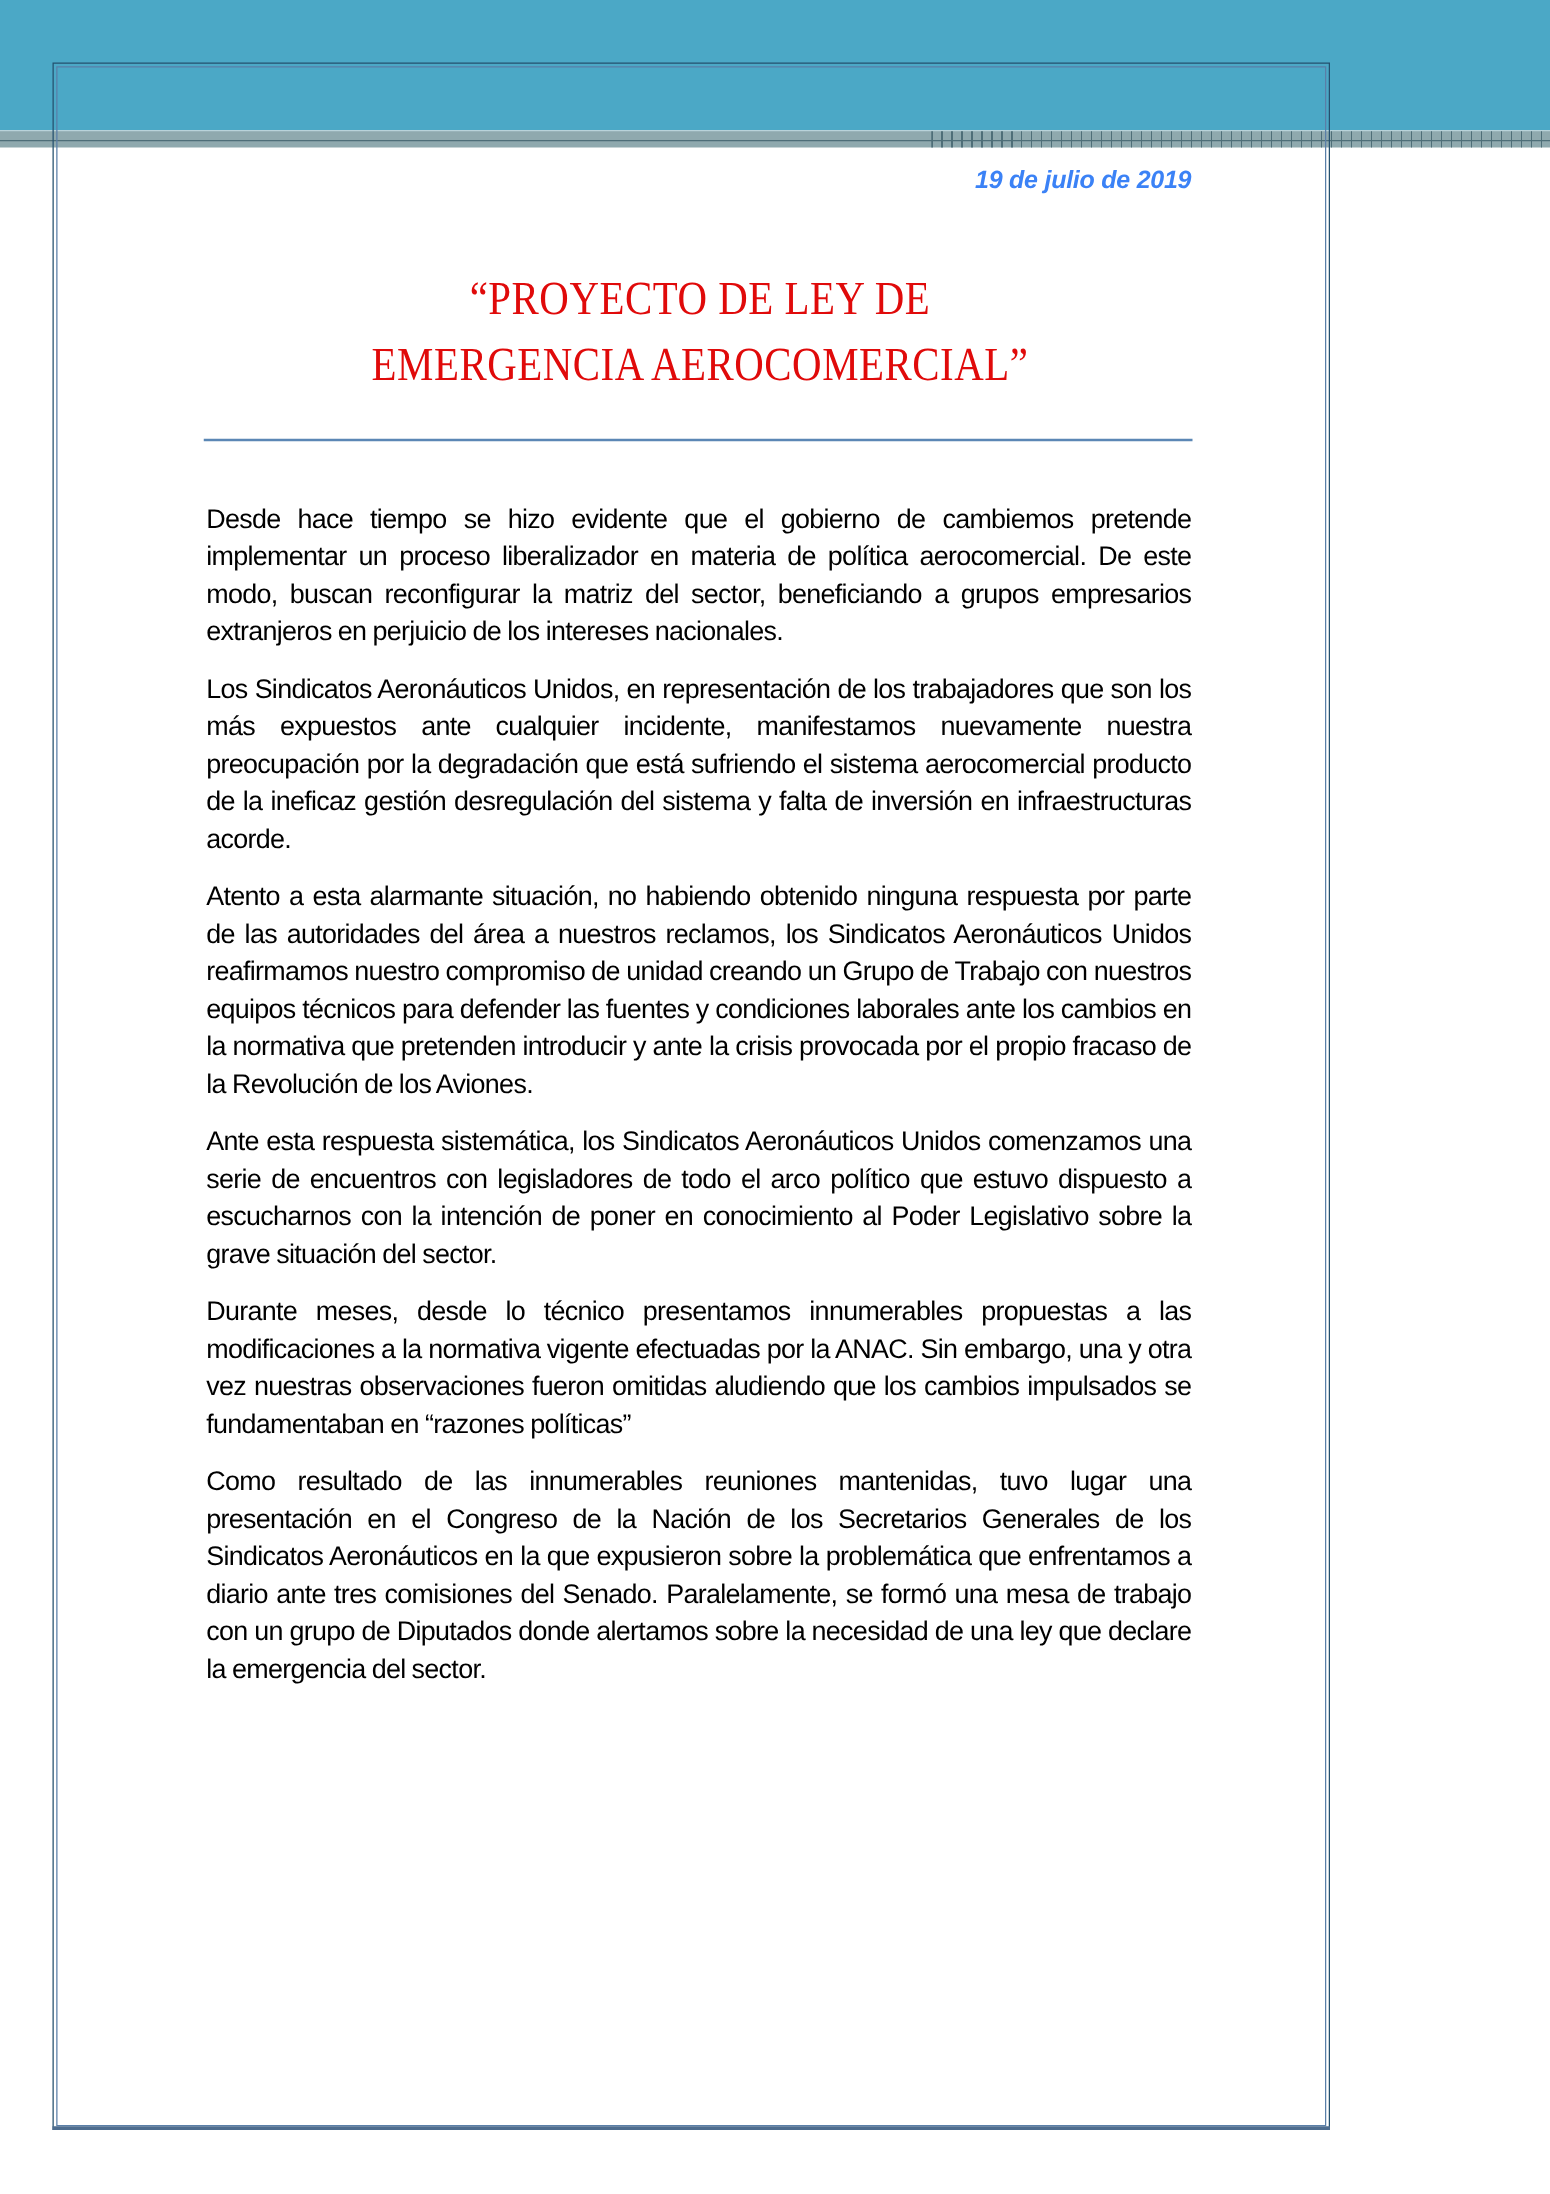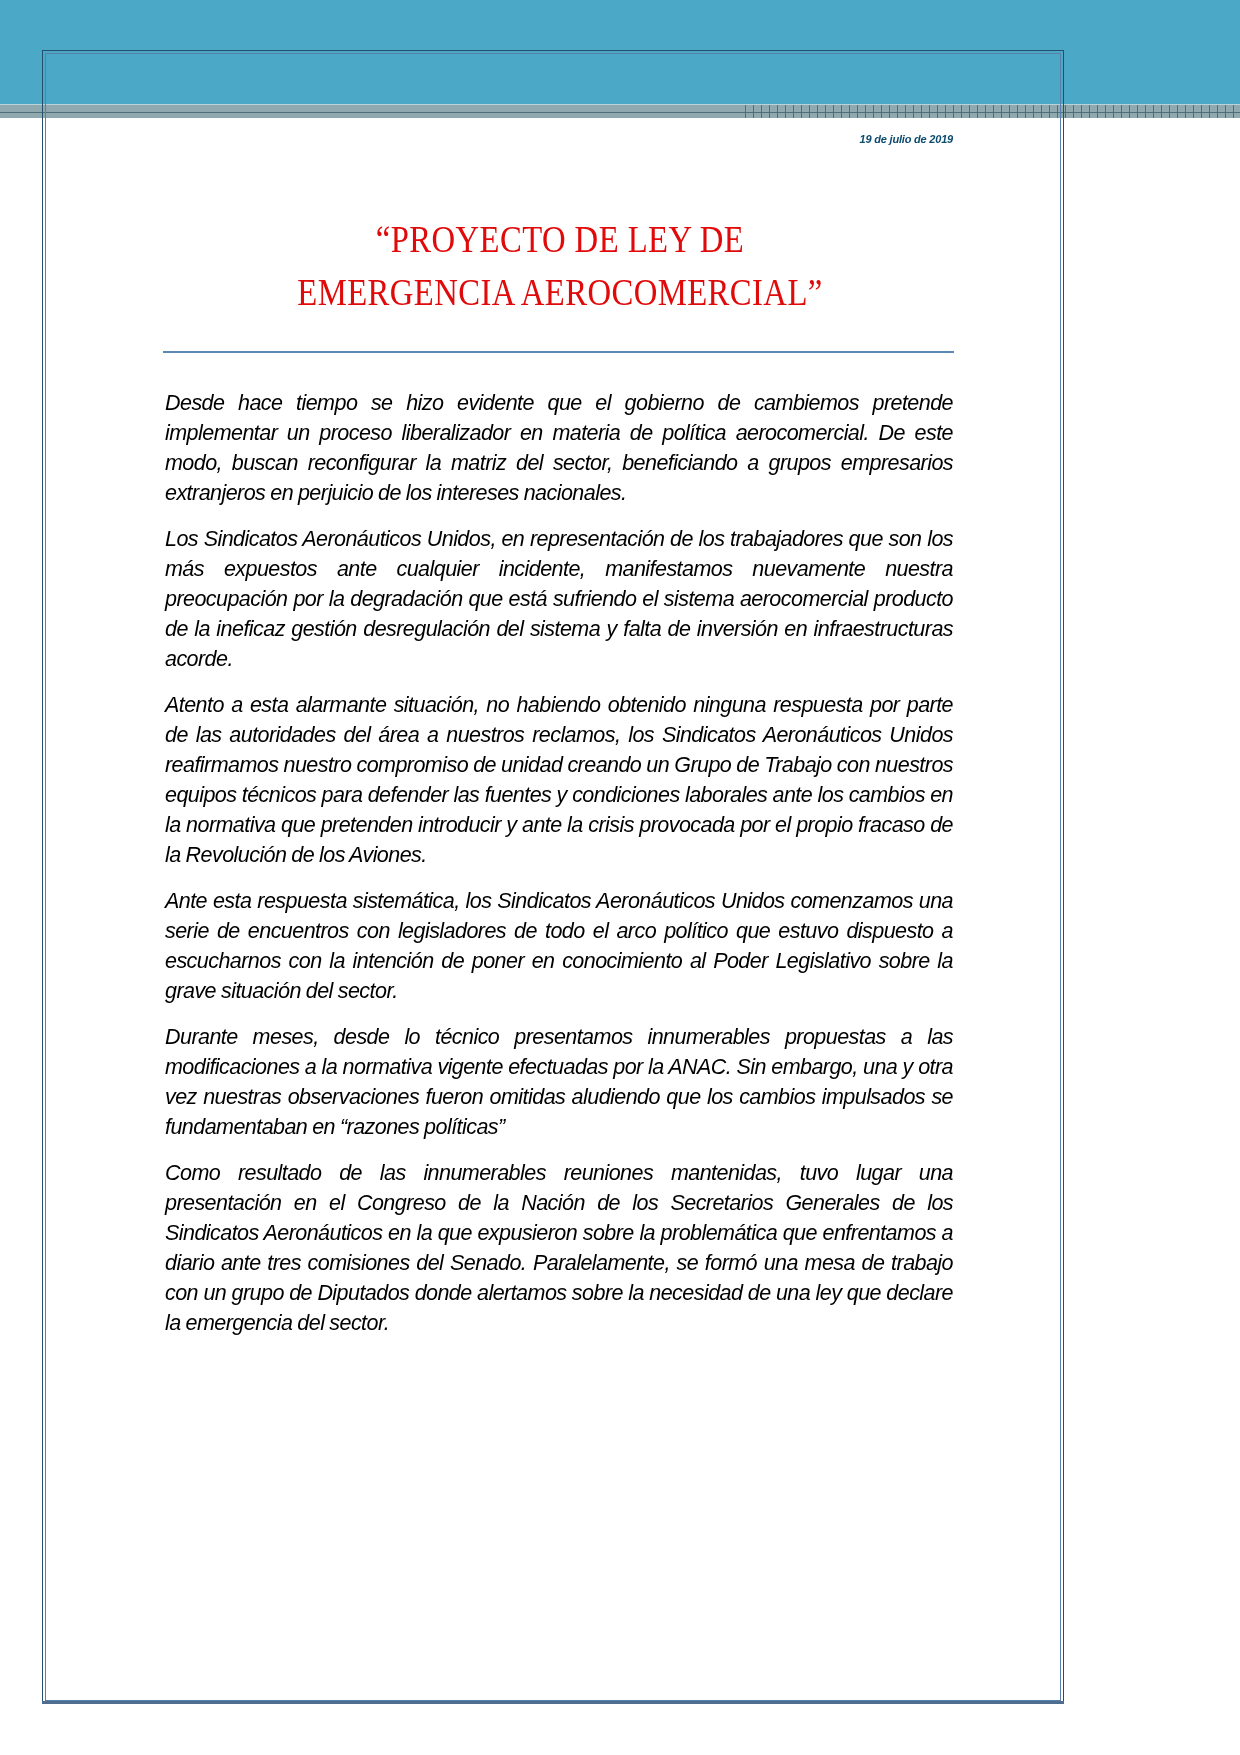--- a/index.html
+++ b/index.html
@@ -32,42 +32,42 @@
   .frame-inner {
     position: absolute; left: 45px; top: 53px; width: 1016px; height: 1648px;
     border: 1px solid #5A7FA8; box-sizing: border-box;
   }
   .frame-bottom-shade {
     position: absolute; left: 42px; top: 1701px; width: 1022px; height: 3px;
     background: #4E6D8F;
   }
   .date {
     position: absolute; right: 287px; top: 133px;
-    font-size: 11px; font-weight: bold; font-style: italic; color: #0c4a6e;
+    font-size: 20px; font-weight: bold; font-style: italic; color: #3b82f6;
     letter-spacing: -0.2px;
   }
   .title {
     position: absolute; left: 160px; width: 800px; top: 213px;
     text-align: center; color: #E00A0A;
     font-family: "Liberation Serif", serif;
     font-size: 38px; line-height: 53px;
     transform: scaleX(0.86); transform-origin: center;
     letter-spacing: 0.5px;
   }
   .title-rule {
     position: absolute; left: 163px; top: 351px; width: 791px; height: 2px;
     background: #5B87B5;
   }
   .body {
     position: absolute; left: 165px; top: 388px; width: 788px;
     color: #000; font-size: 21.5px; line-height: 30px;
   }
   .body p {
-    margin: 0 0 16px 0; text-align: justify; text-align-last: left;
-    letter-spacing: -0.55px; word-spacing: -0.5px; font-style: italic;
+    margin: 12px 0 16px 0; text-align: justify; text-align-last: left;
+    letter-spacing: -0.55px; word-spacing: -0.5px;
   }
 </style>
 </head>
 <body>
 
 <div class="banner"></div>
 <div class="stripe">
   <div class="stripe-line"></div>
   <div class="stripe-grid"></div>
 </div>

